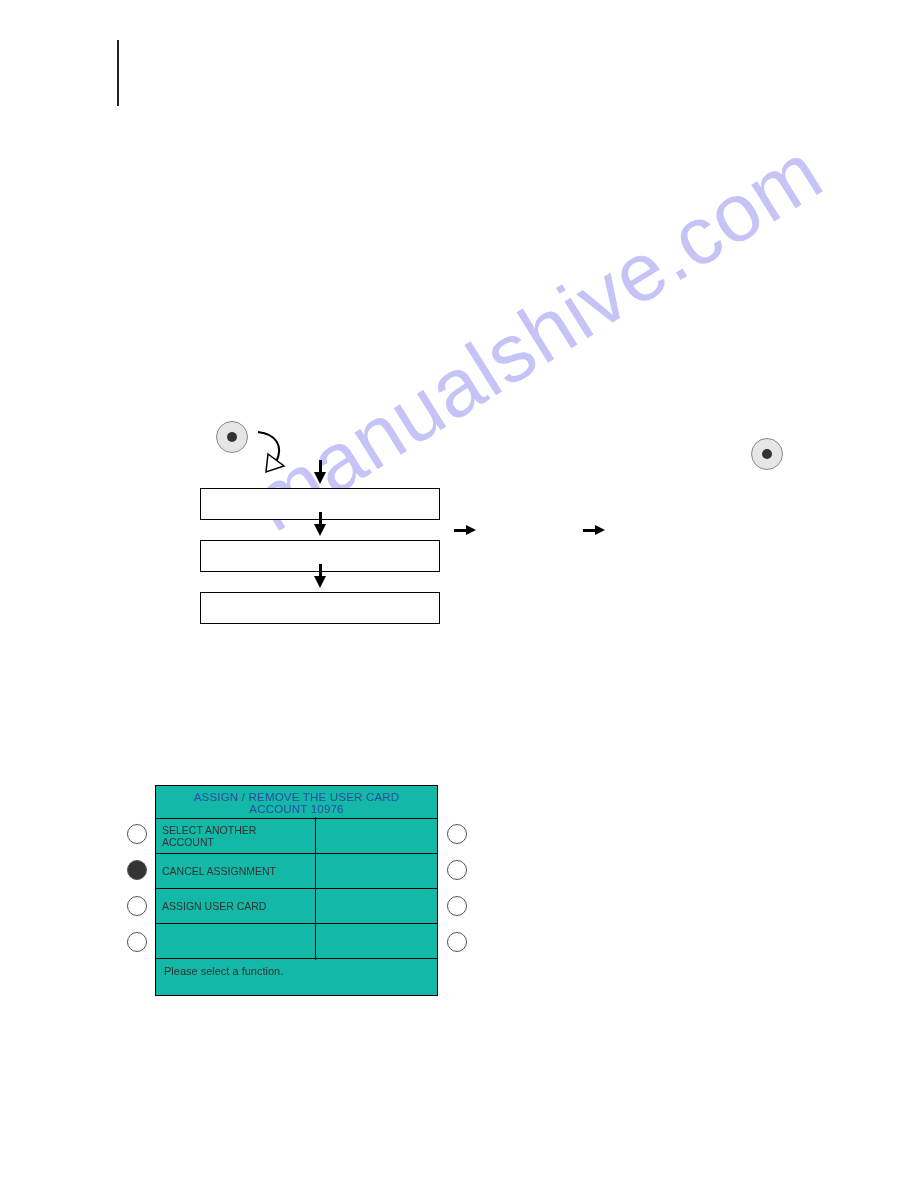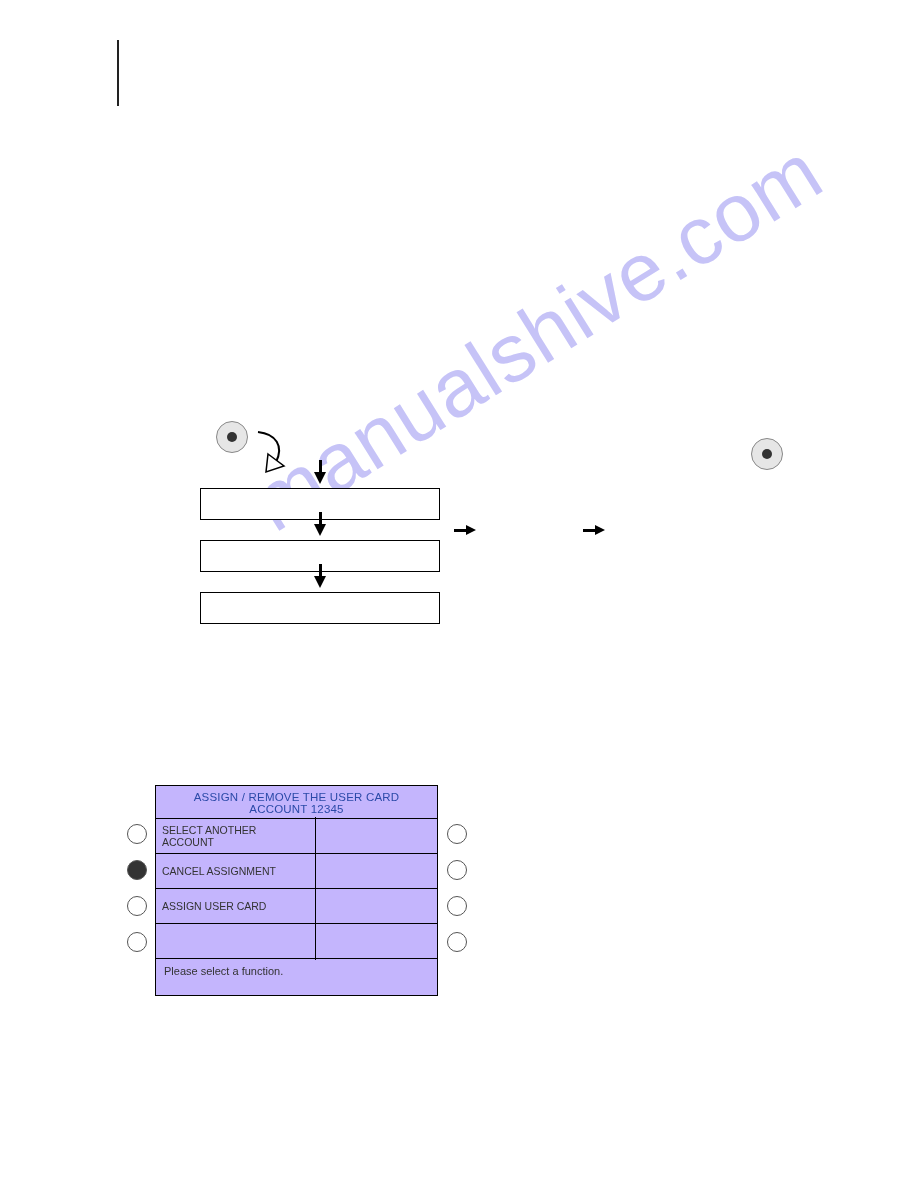--- a/index.html
+++ b/index.html
@@ -111,21 +111,21 @@
   }
   .screen-table {
     position: absolute;
     left: 155px;
     top: 785px;
     width: 283px;
     font-size: 11px;
   }
   .screen-table .tbl {
     border: 1.5px solid #000;
-    background: #c4b5fd;
+    background: #14b8a6;
   }
   .screen-table .hdr {
     color: #2b4aa8;
     text-align: center;
     padding: 5px 4px 3px;
     font-size: 11.5px;
     letter-spacing: 0.2px;
     border-bottom: 1.5px solid #000;
   }
   .screen-table .row {
@@ -205,21 +205,21 @@
   <span class="right-arrow"></span>
   <span style="display:inline-block; width:100px;"></span>
   <span class="right-arrow"></span>
   <span></span>
 </div>
 
 <div class="screen-table">
   <div class="tbl">
     <div class="hdr">
       <div>ASSIGN / REMOVE THE USER CARD</div>
-      <div>ACCOUNT 12345</div>
+      <div>ACCOUNT 10976</div>
     </div>
     <div class="row">
       <div class="cell-l">SELECT ANOTHER ACCOUNT</div>
       <div class="cell-r"></div>
     </div>
     <div class="row">
       <div class="cell-l">CANCEL ASSIGNMENT</div>
       <div class="cell-r"></div>
     </div>
     <div class="row">

